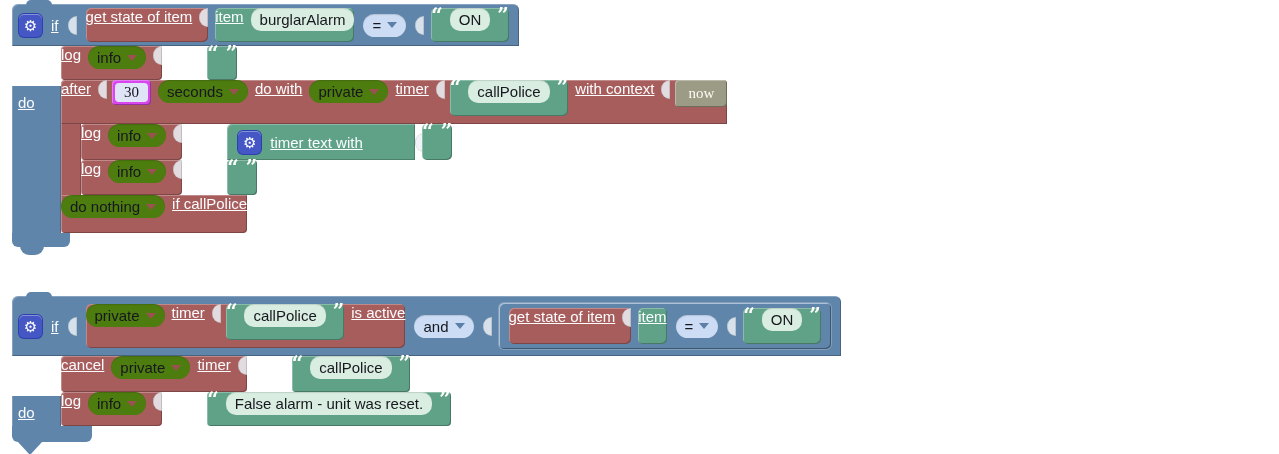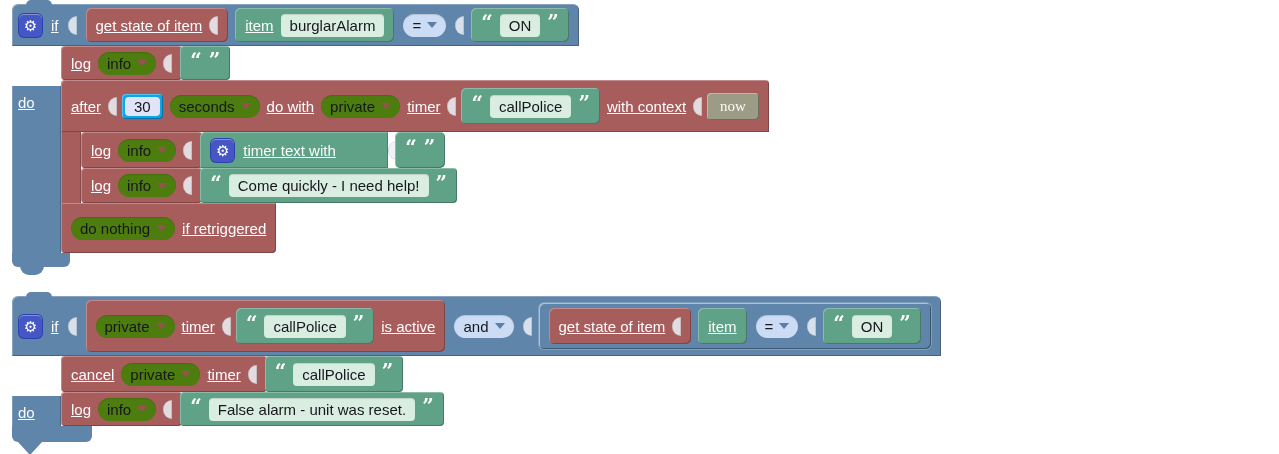--- a/index.html
+++ b/index.html
@@ -1,31 +1,31 @@
 <!DOCTYPE html>
 <html><head>
 <meta charset="utf-8">
 <style>
   html,body{margin:0;padding:0;background:#ffffff;}
   body{width:1279px;height:454px;font-family:"Liberation Sans",sans-serif;font-size:15px;-webkit-font-smoothing:antialiased;}
   .workspace{position:relative;width:1279px;height:454px;overflow:hidden;background:#ffffff;}
 
   
-  .blk{display:flex;align-items:center;gap:7px;padding:0 10px;border-radius:5px;
+  .blk{display:flex;align-items:flex-start;gap:7px;padding:0 0;border-radius:5px;
        box-shadow:inset 1px 1px 0 rgba(255,255,255,.28), inset -1px -1px 0 rgba(0,0,0,.25);
        width:max-content;box-sizing:border-box;}
   .red{background:#a85d5d;}
   .green{background:#5fa288;}
   .lbl{color:#fafcfe;white-space:nowrap;text-decoration:underline;}
-  .h34{height:34px}.h35{height:35px}.h36{height:36px}.h46{height:52px}
+  .h34{height:34px}.h35{height:35px}.h36{height:36px}.h46{height:44px}
 
   .field{display:inline-flex;align-items:center;gap:6px;border-radius:12px;padding:3px 9px;
          color:#17171f;white-space:nowrap;box-shadow:inset 0 1px 1px rgba(0,0,0,.12);}
   .pink{background:#4d7c0f;}
-  .greenf{background:#d9eee1;border-radius:4px;}
+  .greenf{background:#d9eee1;border-radius:10px;}
   .bluef{background:#ccdcf4;}
   .arr{width:0;height:0;border-left:5px solid transparent;border-right:5px solid transparent;border-top:6px solid;}
   .arr-red{border-top-color:#9c5151;}
   .arr-blue{border-top-color:#5b7fa6;}
 
   .q{color:#fdfefb;font-family:"DejaVu Serif",serif;font-weight:bold;font-size:20px;line-height:1;transform:translateY(-3px);}
 
   .socket{width:9px;height:19px;background:rgba(236,241,247,.85);border-radius:10px 0 0 10px;
           box-shadow:inset 0 0 0 1px rgba(0,0,0,.12);flex:0 0 auto;}
   .gear{width:23px;height:23px;border-radius:5px;background:#4457c5;color:#ffffff;display:flex;align-items:center;
@@ -34,21 +34,21 @@
   
   .rule{position:absolute;width:max-content;}
   .top-tab{position:absolute;left:14px;top:-4px;width:26px;height:8px;background:#5f85ab;border-radius:5px 5px 0 0;}
   .frame-head{display:flex;align-items:center;background:#5f85ab;border-radius:6px 6px 0 0;
               padding:0 10px 0 7px;gap:9px;width:max-content;
               box-shadow:inset 1px 1px 0 rgba(255,255,255,.25), inset -1px -1px 0 rgba(0,0,0,.25);}
   .frame-body{display:flex;align-items:stretch;width:max-content;}
   .do-col{flex:0 0 43px;background:#5f85ab;display:flex;align-items:flex-start;padding:8px 0 0 6px;
           box-shadow:inset 1px 0 0 rgba(255,255,255,.2), inset -1px 0 0 rgba(0,0,0,.2);margin-top:40px;}
   .stack{display:flex;flex-direction:column;align-items:flex-start;}
-  .stmt-row{display:flex;align-items:flex-start;}
+  .stmt-row{display:flex;align-items:flex-start;gap:47px;}
   .stmt-row > .blk{border-radius:4px;}
   .foot{position:relative;height:14px;width:58px;background:#5f85ab;border-radius:0 0 6px 6px;}
   .foot::after{content:"";position:absolute;left:8px;top:13px;width:24px;height:9px;background:#5f85ab;border-radius:0 0 12px 12px;}
   .foot.pointy{height:16px;width:80px;}
   .foot.pointy::after{border-radius:0;width:0;height:0;background:transparent;left:6px;top:16px;
                       border-left:12px solid transparent;border-right:12px solid transparent;border-top:13px solid #5f85ab;}
 
   
   .after{display:flex;flex-direction:column;align-items:flex-start;}
   .after-mid{display:flex;align-items:stretch;}
@@ -61,22 +61,22 @@
   .ct-row{display:flex;align-items:center;}
   .ct-body{background:#5fa288;display:flex;align-items:center;gap:9px;padding:0 11px;width:188px;box-sizing:border-box;
            box-shadow:inset 1px 1px 0 rgba(255,255,255,.25), inset -1px -1px 0 rgba(0,0,0,.2);}
   .ct-body.top{height:36px;border-radius:5px 0 0 0;}
   .ct-body.bot{height:34px;border-radius:0 0 0 5px;}
 
   
   .cmp{display:flex;align-items:center;gap:9px;padding:5px 10px;background:#5f85ab;border-radius:5px;width:max-content;
        box-shadow:inset 1px 1px 0 rgba(255,255,255,.5), inset -1px -1px 0 rgba(0,0,0,.35), 0 0 0 1px rgba(255,255,255,.22);}
 
-  .num-blk{display:flex;align-items:center;background:#0ea5e9;border-radius:4px;padding:3px;
-           box-shadow:inset 1px 1px 0 rgba(255,255,255,.3), inset -1px -1px 0 rgba(0,0,0,.3);}
+  .num-blk{display:flex;align-items:center;background:#d946ef;border-radius:4px;padding:3px;
+           box-shadow:inset 1px 1px 0 rgba(255,255,255,.3), inset -1px -1px 0 rgba(0,0,0,.3);font-family:Liberation Serif, serif;}
   .num-field{background:#dfe5f6;border-radius:4px;padding:1px 9px;color:#15151d;}
 
   .now-blk{background:#9c9c86;color:#fbfbf4;border-radius:4px;padding:5px 13px;
            box-shadow:inset 1px 1px 0 rgba(255,255,255,.3), inset -1px -1px 0 rgba(0,0,0,.3);white-space:nowrap;font-family:Liberation Serif, serif;}
 
   .flush{margin-left:-2px;}
 </style>
 </head>
 <body>
 
@@ -190,34 +190,33 @@
                 <div class="blk red h35">
                   <span class="lbl">log</span>
                   <span class="field pink">
                     <span>info</span>
                       <span class="arr arr-red"></span>
                   </span>
                   <span class="socket"></span>
                 </div>
                 <div class="blk green h35 flush">
                   <span class="q">“</span>
-                  <span class="field greenf">Come quickly - I need help!</span>
                   <span class="q">”</span>
                 </div>
               </div>
 
             </div>
           </div>
 
-          <div class="blk red after-foot" style="height:50px;">
+          <div class="blk red after-foot" style="height:38px;">
             <span class="field pink">
               <span>do nothing</span>
                 <span class="arr arr-red"></span>
             </span>
-            <span class="lbl">if retriggered</span>
+            <span class="lbl">if callPolice</span>
           </div>
         </div>
 
       </div>
     </div>
     <div class="foot"></div>
   </div>
 
   <div class="rule" style="left:12px;top:296px;">
     <div class="top-tab"></div>

